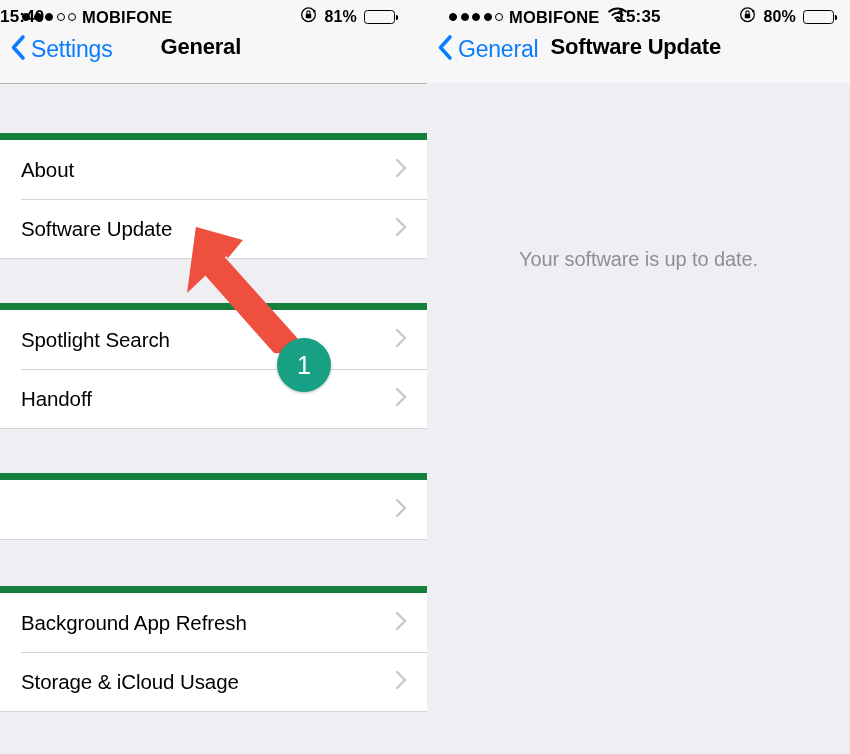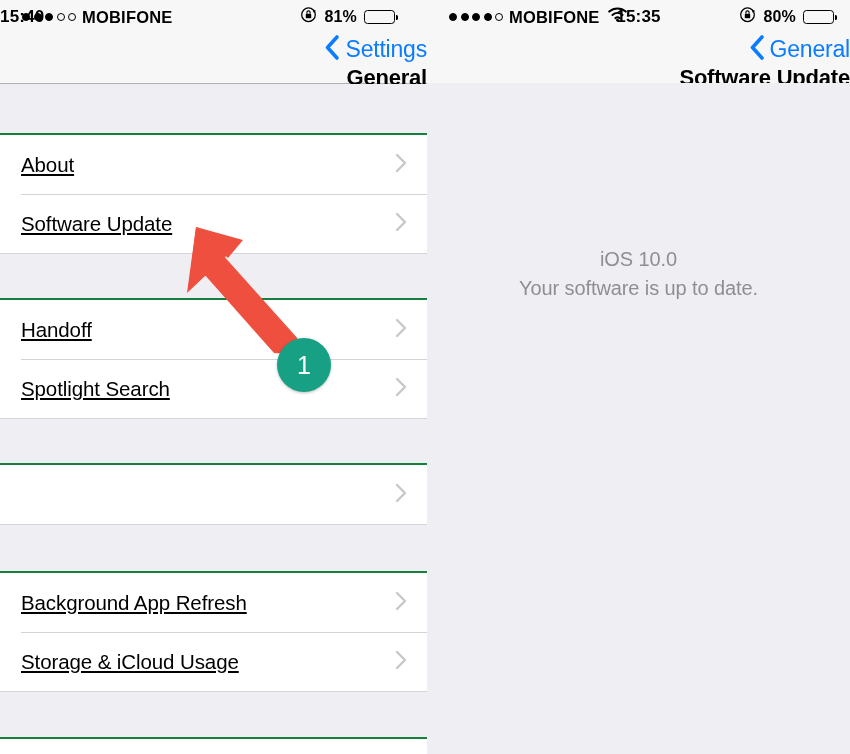--- a/index.html
+++ b/index.html
@@ -97,22 +97,21 @@
     border-radius: 1.5px;
   }
 
   
   .navbar {
     position: relative;
     height: 49px;
     background: #F7F7F8;
     border-bottom: 1px solid #B2B2B2;
     display: flex;
-    align-items: flex-end;
-    flex-direction: column;
+    align-items: flex-start;
   }
   .back-btn {
     display: flex;
     align-items: center;
     margin-left: 10px;
     cursor: pointer;
   }
   .chev-back { display: block; margin-right: 5px; }
   .back-label {
     color: #0A7CFF;
@@ -126,23 +125,22 @@
     letter-spacing: -0.2px;
   }
   .nav-title.left-pane  { margin-left: 48px; }
   .nav-title.right-pane { margin-left: 12px; }
 
   
   .list-area { position: relative; background: #EFEEF3; }
   .gap { background: #EFEEF3; }
   .group {
     background: #FFFFFF;
-    border-top: 2px solid #15803d;
+    border-top: 7px solid #15803d;
     border-bottom: 1px solid #D4D3D8;
-    text-decoration: underline;
   }
   .row {
     position: relative;
     height: 59px;
     display: flex;
     align-items: center;
     background: #FFFFFF;
     cursor: pointer;
   }
   .row + .row::before {
@@ -277,29 +275,29 @@
                 <polyline points="2,2 10,10 2,18" fill="none" stroke="#C7C7CC" stroke-width="2.4" stroke-linecap="round" stroke-linejoin="round"></polyline>
               </svg>
           </span>
         </div>
       </div>
 
       <div class="gap" style="height:44px"></div>
 
       <div class="group">
         <div class="row">
+          <span class="row-label">Spotlight Search</span>
+          <span class="row-chev">
+            <svg width="12" height="20" viewBox="0 0 12 20">
+                <polyline points="2,2 10,10 2,18" fill="none" stroke="#C7C7CC" stroke-width="2.4" stroke-linecap="round" stroke-linejoin="round"></polyline>
+              </svg>
+          </span>
+        </div>
+        <div class="row">
           <span class="row-label">Handoff</span>
-          <span class="row-chev">
-            <svg width="12" height="20" viewBox="0 0 12 20">
-                <polyline points="2,2 10,10 2,18" fill="none" stroke="#C7C7CC" stroke-width="2.4" stroke-linecap="round" stroke-linejoin="round"></polyline>
-              </svg>
-          </span>
-        </div>
-        <div class="row">
-          <span class="row-label">Spotlight Search</span>
           <span class="row-chev">
             <svg width="12" height="20" viewBox="0 0 12 20">
                 <polyline points="2,2 10,10 2,18" fill="none" stroke="#C7C7CC" stroke-width="2.4" stroke-linecap="round" stroke-linejoin="round"></polyline>
               </svg>
           </span>
         </div>
       </div>
 
       <div class="gap" style="height:44px"></div>
 
@@ -390,21 +388,20 @@
             <polyline points="13,3 3.5,13.5 13,24" fill="none" stroke="#0A7CFF" stroke-width="3.6" stroke-linecap="round" stroke-linejoin="round"></polyline>
           </svg>
         </span>
         <span class="back-label">General</span>
       </span>
       <span class="nav-title right-pane">Software Update</span>
     </div>
 
     <div class="update-body">
       <div class="update-msg">
-        <div>iOS 10.0</div>
         <div>Your software is up to date.</div>
       </div>
     </div>
   </div>
 
   <div class="overlay">
     <svg width="850" height="754" viewBox="0 0 850 754" style="position:absolute;left:0;top:0;">
       <g>
         <path d="M196 228 L237 243 L221 259 L292 338 L292 338
                  L290 354 L274 353 L204 274 L188 291 L196 228 Z" fill="#EF4F3E"></path>

